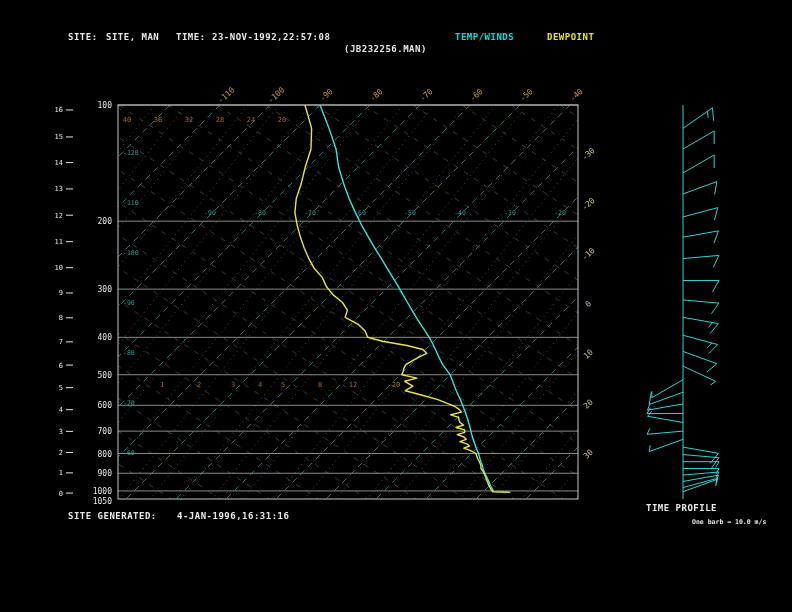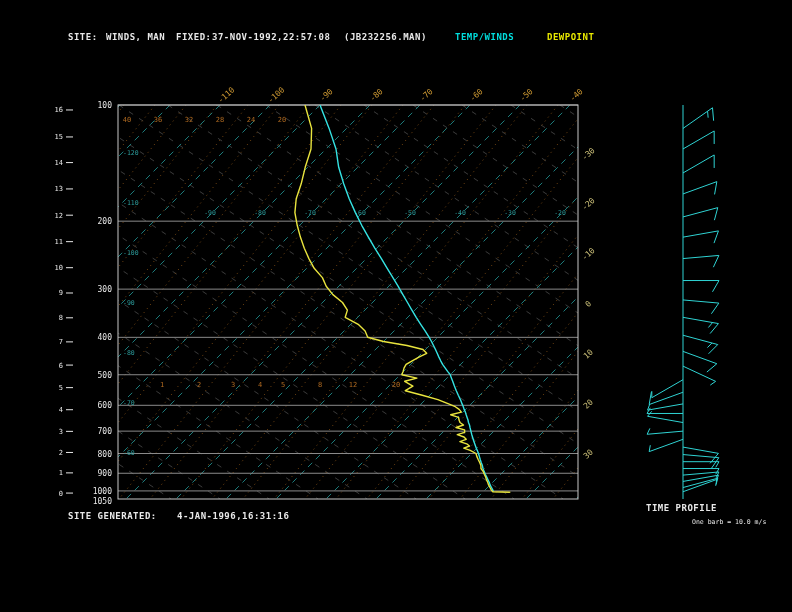--- a/index.html
+++ b/index.html
@@ -1,33 +1,33 @@
 <!DOCTYPE html>
 <html><head>
 <meta charset="utf-8">
 <style>
   html,body{margin:0;padding:0;background:#000;}
   .screen{position:relative;width:792px;height:593px;background:#000;overflow:hidden;
           font-family:"DejaVu Sans Mono","Liberation Mono",monospace;}
   .t{position:absolute;white-space:pre;font-size:9px;font-weight:700;letter-spacing:.5px;color:#e8e8e8;}
   .cyan{color:#00dede;}
   .yellow{color:#e8e800;}
-  .small{font-size:6.5px;font-weight:400;letter-spacing:0;padding-left:36px;}
+  .small{font-size:6.5px;font-weight:700;letter-spacing:0;padding-left:36px;}
   svg{position:absolute;left:0;top:0;}
 </style>
 </head>
 <body>
 
 <div class="screen">
 
   <span class="t" style="left:68px;top:32px">SITE:</span>
-  <span class="t" style="left:106px;top:32px">WINDS, MAN</span>
-  <span class="t" style="left:176px;top:32px">FIXED:</span>
-  <span class="t" style="left:212px;top:32px">37-NOV-1992,22:57:08</span>
-  <span class="t" style="left:344px;top:32px">(JB232256.MAN)</span>
+  <span class="t" style="left:106px;top:32px">SITE, MAN</span>
+  <span class="t" style="left:176px;top:32px">TIME:</span>
+  <span class="t" style="left:212px;top:32px">23-NOV-1992,22:57:08</span>
+  <span class="t" style="left:344px;top:44px">(JB232256.MAN)</span>
   <span class="t cyan" style="left:455px;top:32px">TEMP/WINDS</span>
   <span class="t yellow" style="left:547px;top:32px">DEWPOINT</span>
 
   <svg id="skewt-svg" width="792" height="612">
       <defs>
         <clipPath id="pc">
           <rect x="118" y="105" width="460" height="394"></rect>
         </clipPath>
       </defs>
       <g>

